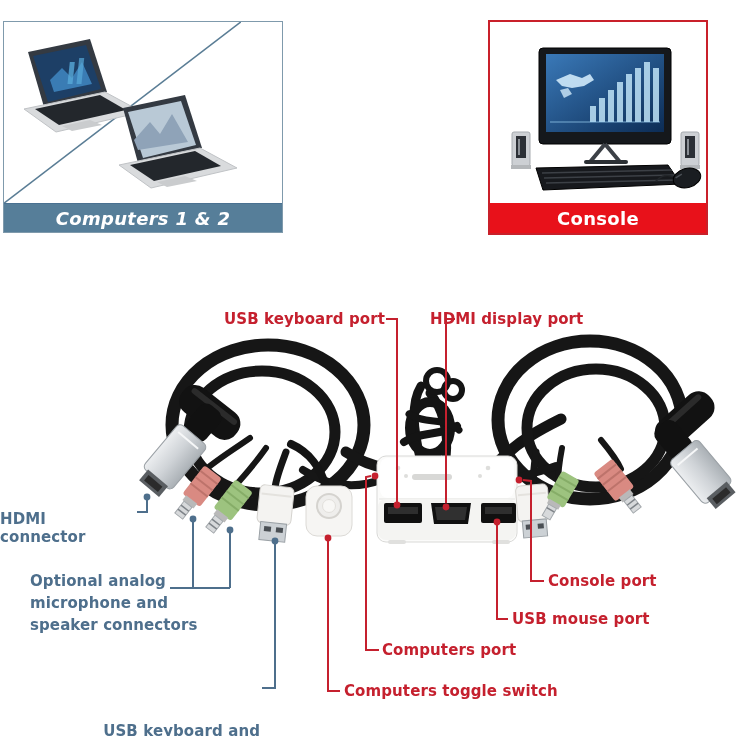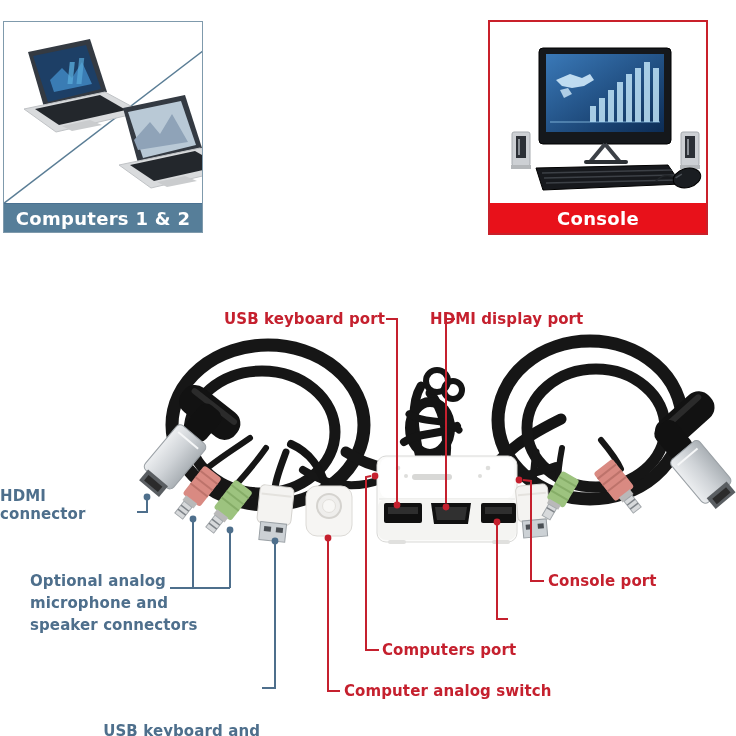--- a/index.html
+++ b/index.html
@@ -1,20 +1,20 @@
 <!DOCTYPE html>
 <html><head>
 <meta charset="utf-8">
 <style>
   html,body{margin:0;padding:0;background:#ffffff;}
   .canvas{position:relative;width:736px;height:736px;background:#ffffff;overflow:hidden;
           font-family:"DejaVu Sans","Liberation Sans",sans-serif;}
   
   .panel{position:absolute;background:#ffffff;box-sizing:border-box;display:flex;flex-direction:column;}
-  .panel-computers{left:3px;top:21px;width:200px;height:212px;border:1.5px solid #7f9aac;}
+  .panel-computers{left:3px;top:21px;width:280px;height:212px;border:1.5px solid #7f9aac;font-style:italic;}
   .panel-console{left:488px;top:20px;width:220px;height:215px;border:2px solid #c9202a;}
   .panel-art{flex:1 1 auto;position:relative;overflow:hidden;}
   .caption{flex:0 0 auto;display:flex;align-items:center;justify-content:center;
            color:#ffffff;font-weight:bold;font-size:18px;letter-spacing:.3px;}
   .caption-computers{height:28px;background:#567e99;border-top:1px solid #4a7191;}
   .caption-console{height:30px;background:#e8111a;}
   
   .lbl{position:absolute;font-weight:bold;font-size:15px;line-height:18px;letter-spacing:.1px;white-space:pre-line;}
   .lbl-red{color:#c5202e;}
   .lbl-blue{color:#4e6f8c;}
@@ -310,23 +310,24 @@
     <g fill="#4e6f8c">
       <circle cx="147" cy="497" r="3.4"></circle>
       <circle cx="193" cy="519" r="3.4"></circle>
       <circle cx="230" cy="530" r="3.4"></circle>
       <circle cx="275" cy="541" r="3.4"></circle>
     </g>
   </svg>
 
   <div class="lbl lbl-red r" style="right:351px;top:310px;">USB keyboard port</div>
   <div class="lbl lbl-red" style="left:430px;top:310px;">HDMI display port</div>
-  <div class="lbl lbl-blue r" style="right:601px;top:487px;">HDMI connector</div>
+  <div class="lbl lbl-blue r" style="right:601px;top:510px;">HDMI connector</div>
   <div class="lbl lbl-blue" style="left:30px;top:570px;line-height:22px;">Optional analog
 microphone and
 speaker connectors</div>
   <div class="lbl lbl-blue r" style="right:476px;top:676px;line-height:22px;margin-top:44px;">USB keyboard and
 mouse connector</div>
   <div class="lbl lbl-red" style="left:382px;top:641px;">Computers port</div>
-  <div class="lbl lbl-red" style="left:344px;top:682px;">Computer analog switch</div>
+  <div class="lbl lbl-red" style="left:344px;top:682px;">Computers toggle switch</div>
   <div class="lbl lbl-red" style="left:548px;top:572px;">Console port</div>
+  <div class="lbl lbl-red" style="left:512px;top:610px;">USB mouse port</div>
 
 </div>
 
 </body></html>

